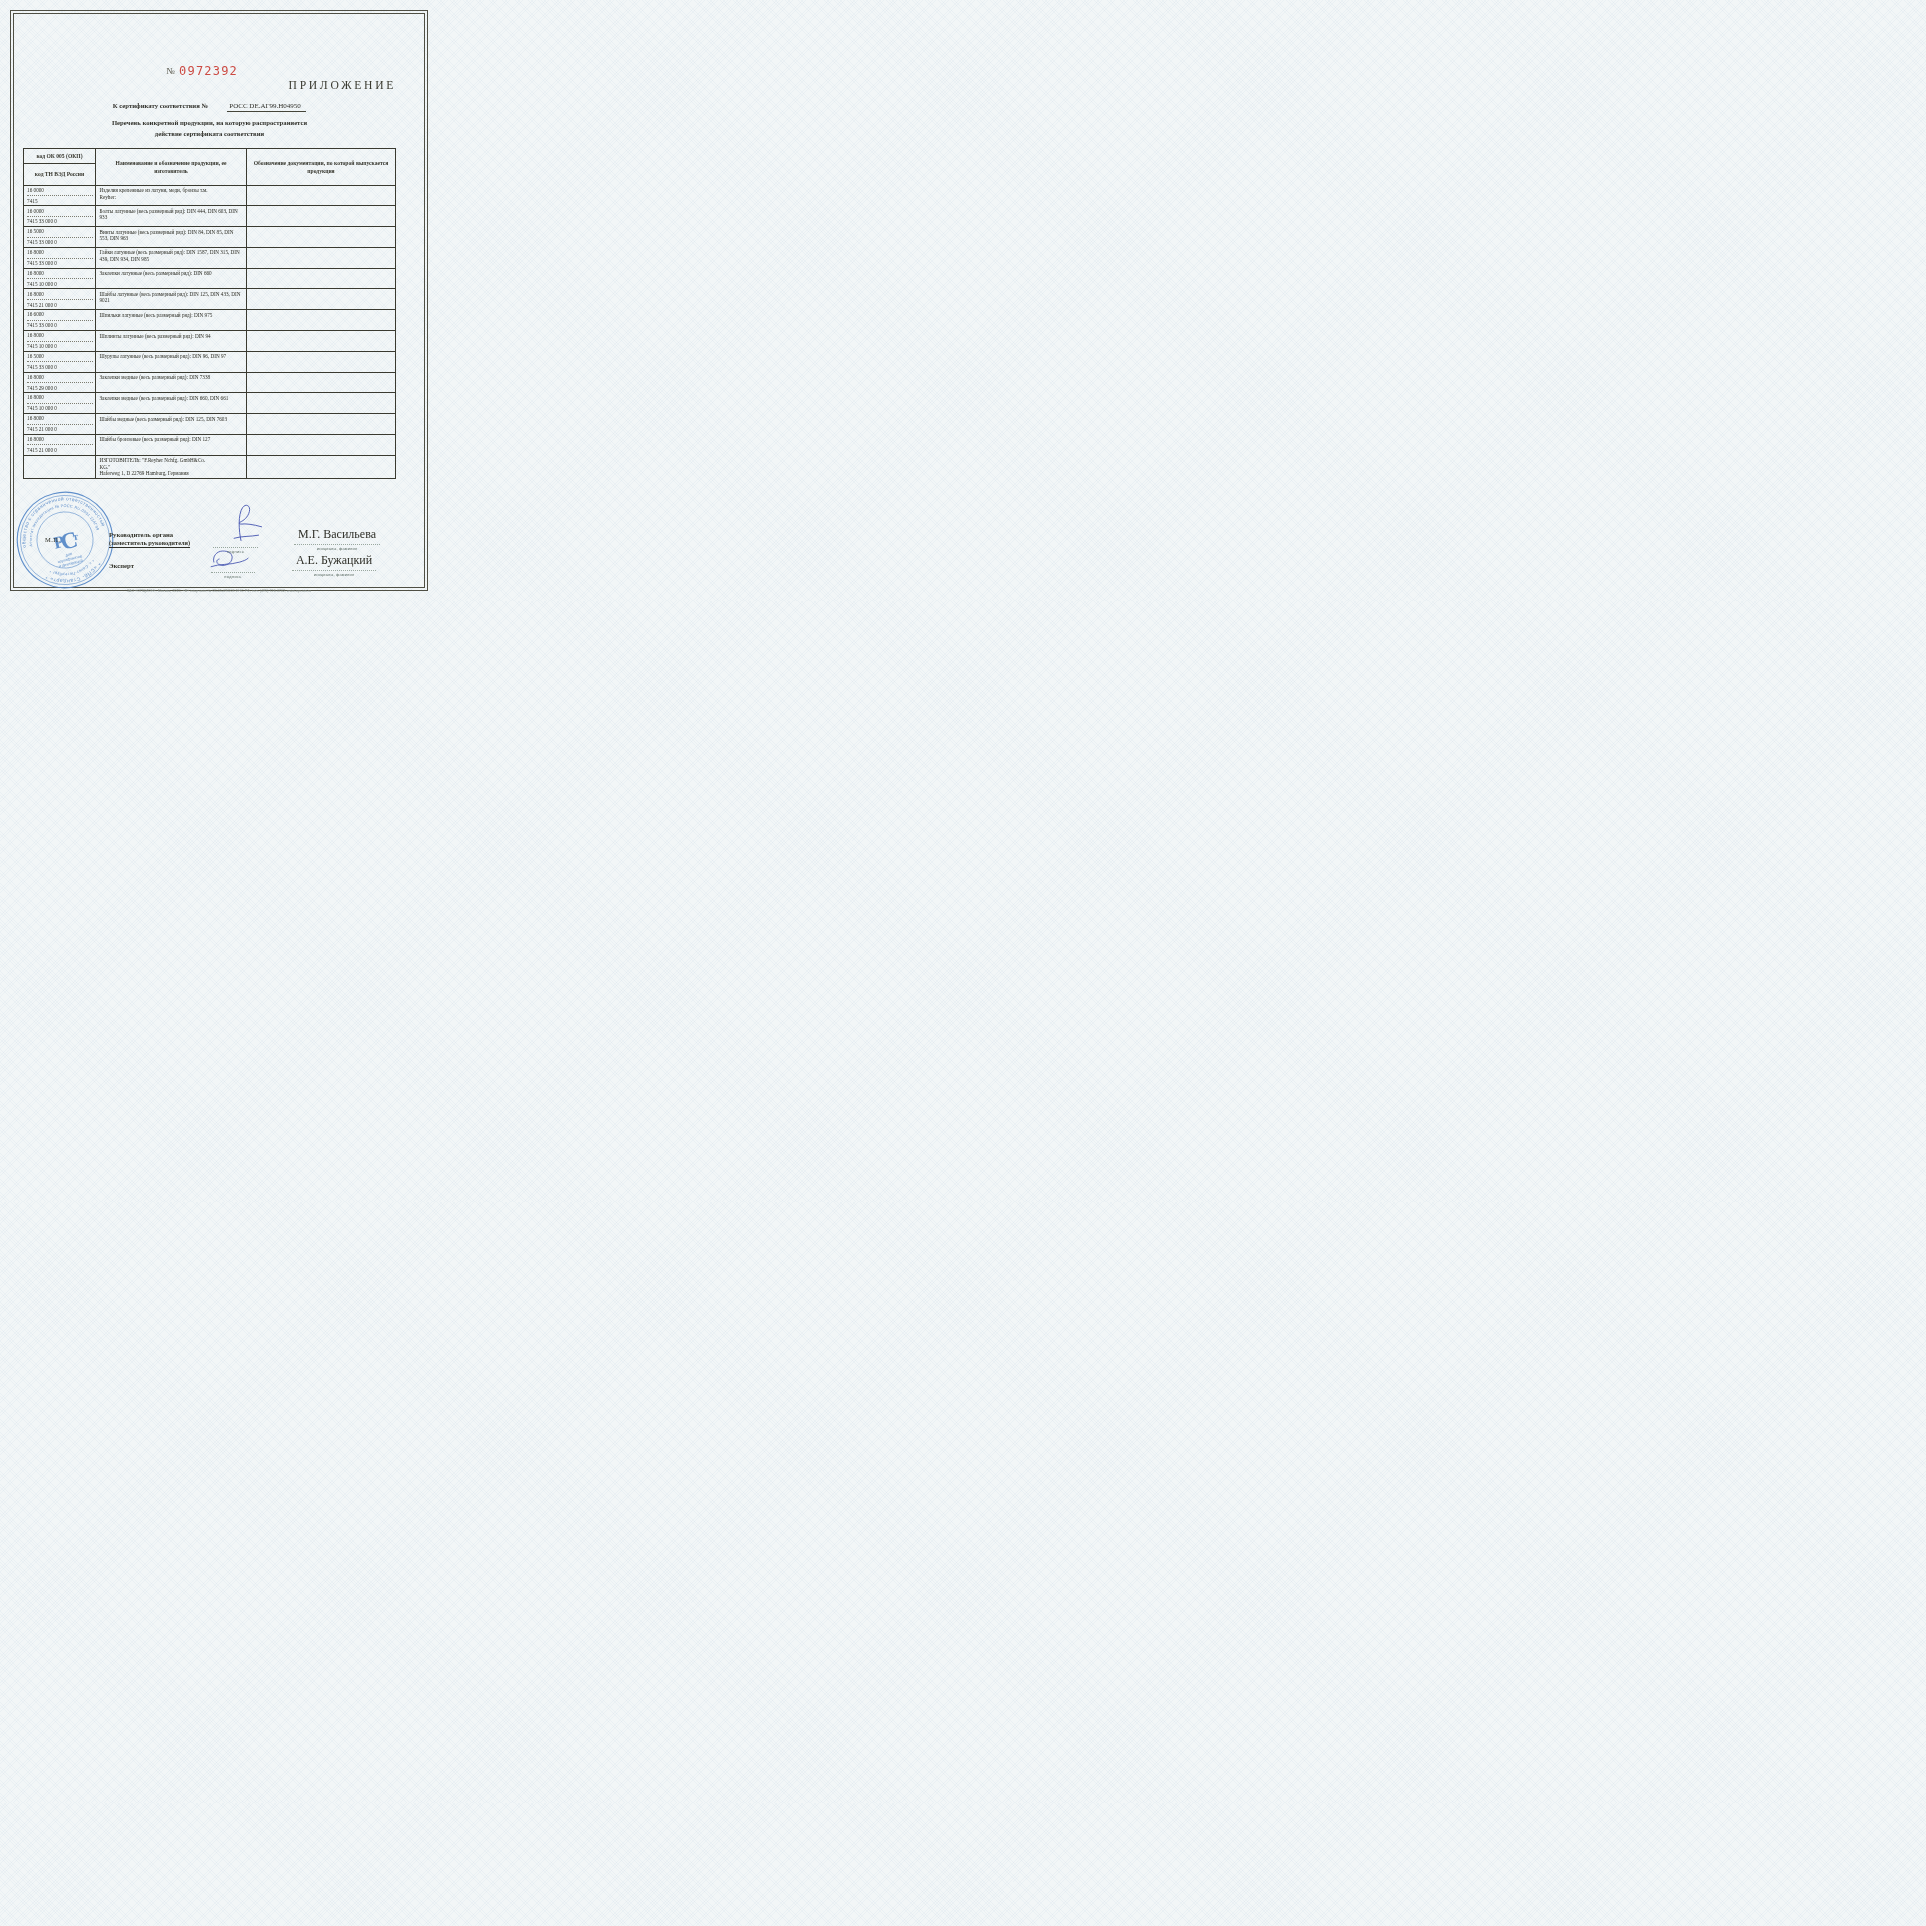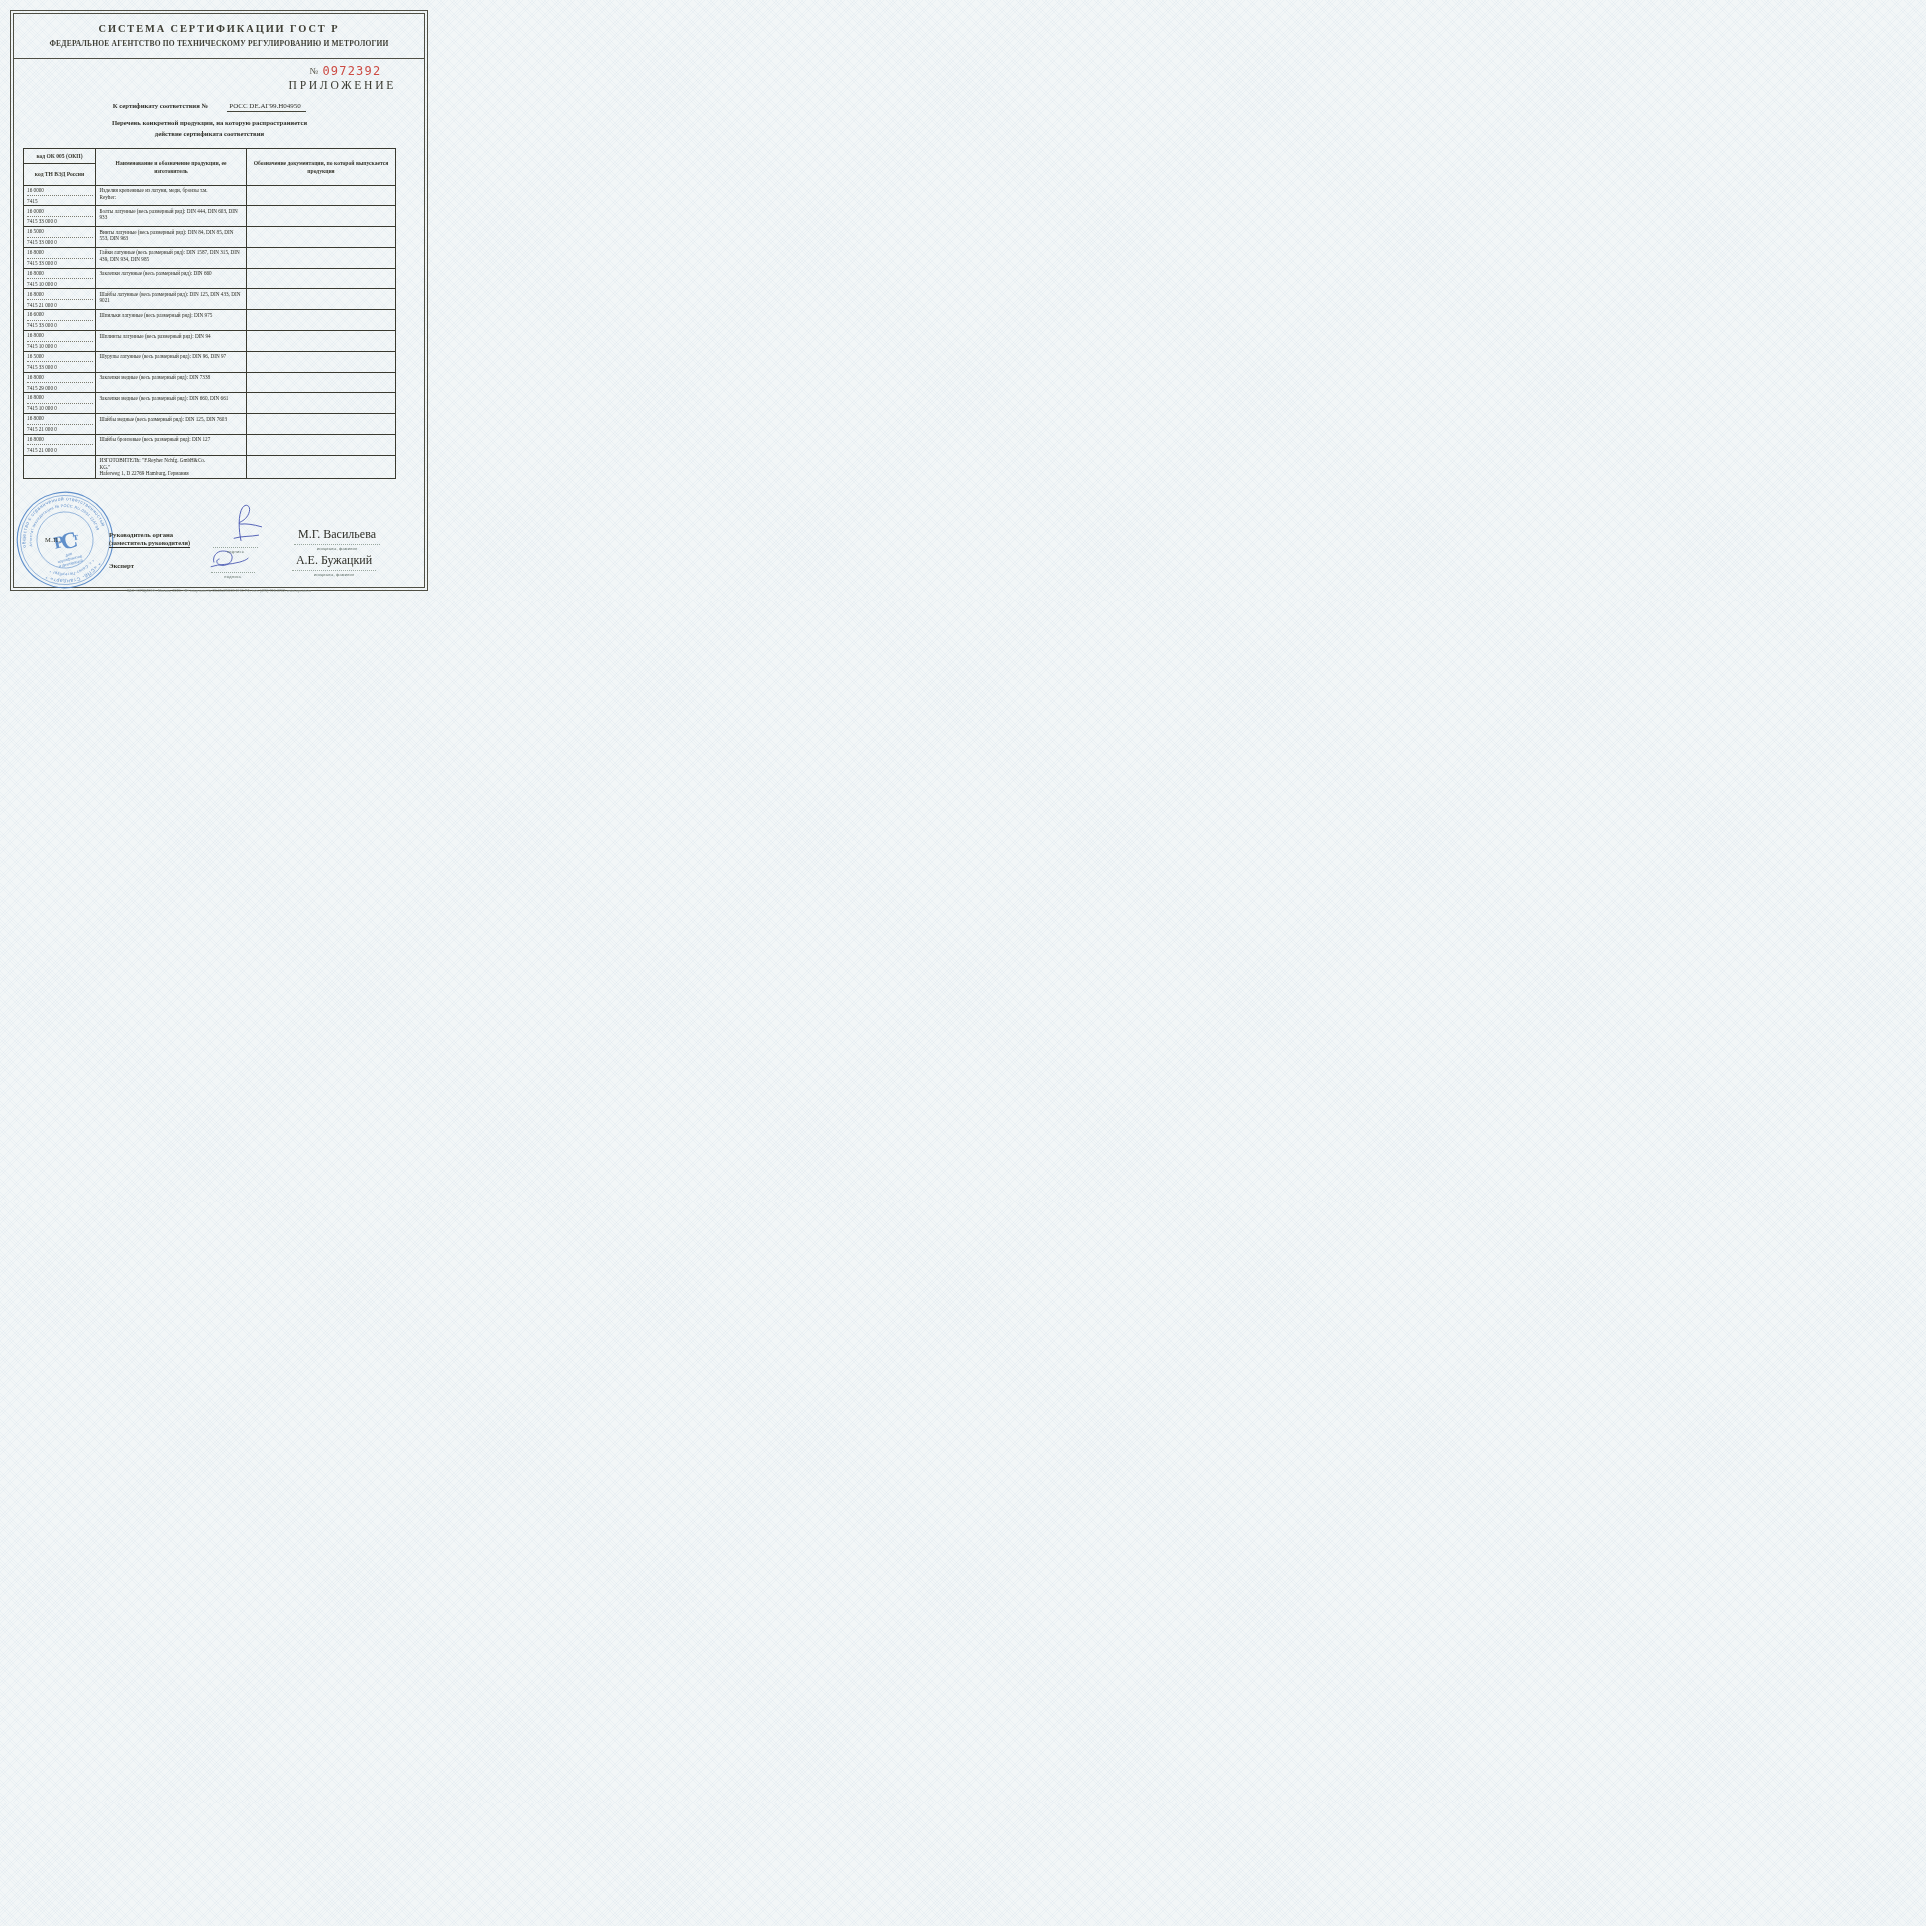--- a/index.html
+++ b/index.html
@@ -20,21 +20,21 @@
   .header-box{
     position:absolute;left:14.3px;right:14.3px;top:14.3px;height:45px;
     border-bottom:1px solid #4f4f44;text-align:center;box-sizing:border-box;
     padding-top:9.2px;
   }
   .header-line1{font-size:10.4px;font-weight:bold;letter-spacing:1.9px;color:#3e3e34;}
   .header-line2{font-size:7.5px;font-weight:bold;letter-spacing:0.2px;margin-top:4.6px;color:#3e3e34;}
 
   .main{position:absolute;left:23px;width:373px;top:61px;}
 
-  .doc-number{ text-align:right;padding-right:14.6px;margin-top:3.1px;height:14px;}
+  .doc-number{ text-align:center;padding-right:14.6px;margin-top:3.1px;height:14px;}
   .doc-number .num-sign{font-size:9.2px;color:#55554a;margin-right:3.9px;vertical-align:0.8px;}
   .doc-number .num-value{
     font-family:"DejaVu Sans Mono","Liberation Mono",monospace;
     font-size:12px;color:#cc4a42;letter-spacing:1.2px;
   }
 
   .page-title{
     text-align:right;font-size:11.6px;font-weight:normal;letter-spacing:2.7px;
     margin:0.8px 0 0 0;color:#3a3a30;
   }
@@ -99,24 +99,20 @@
     font-size:3.5px;color:#8b9590;letter-spacing:0.1px;
   }
 </style>
 </head>
 <body>
 
 <div class="page">
   <div class="frame-outer"></div>
   <div class="frame-inner"></div>
 
-  <div class="header-box">
-    <div class="header-line1">СИСТЕМА СЕРТИФИКАЦИИ ГОСТ Р</div>
-    <div class="header-line2">ФЕДЕРАЛЬНОЕ АГЕНТСТВО ПО ТЕХНИЧЕСКОМУ РЕГУЛИРОВАНИЮ И МЕТРОЛОГИИ</div>
-  </div>
 
   <div class="main">
 
     <div class="doc-number">
       <span class="num-sign">№</span><span class="num-value">0972392</span>
     </div>
 
     <h1 class="page-title">ПРИЛОЖЕНИЕ</h1>
 
     <div class="cert-line">

